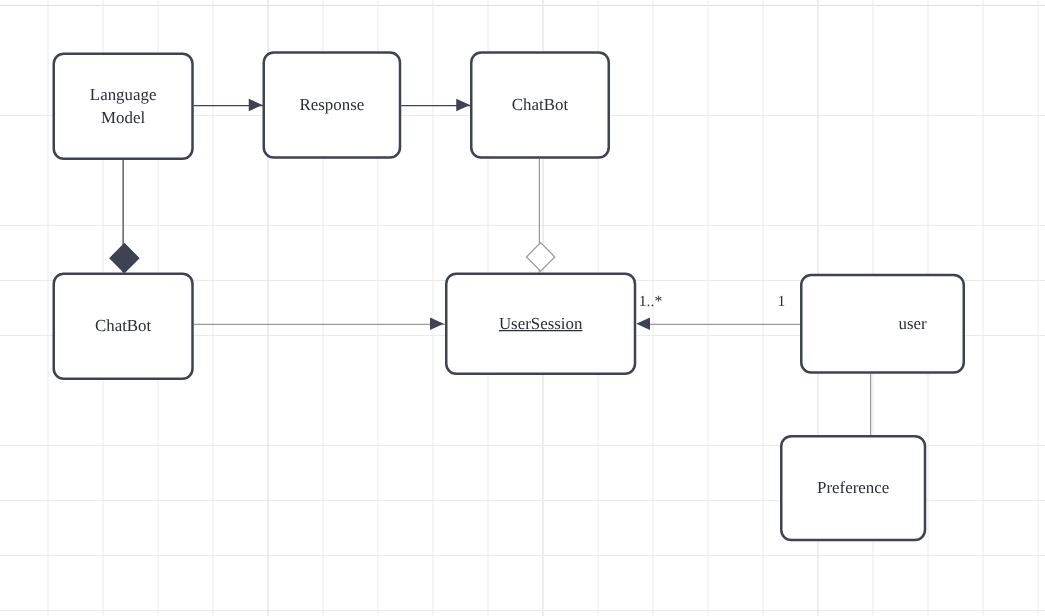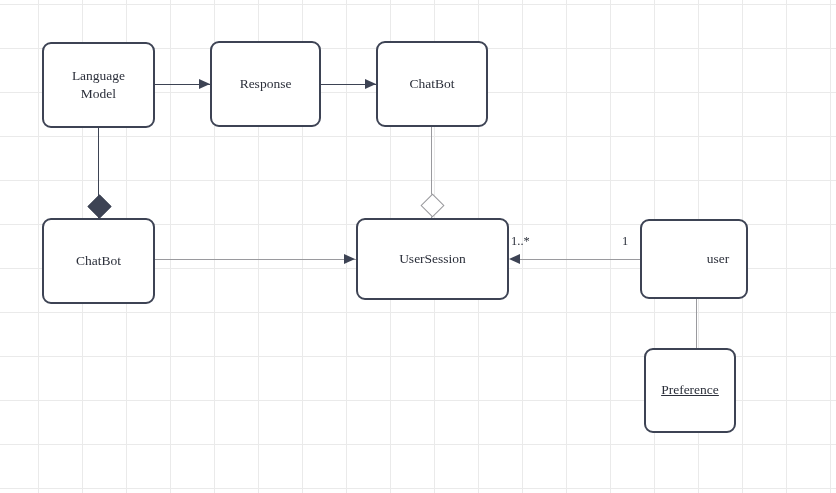--- a/index.html
+++ b/index.html
@@ -150,25 +150,25 @@
   </div>
 
   <div class="node" style="left:376px; top:41px; width:112px; height:86px;">
     <span>ChatBot</span>
   </div>
 
   <div class="node" style="left:42px; top:218px; width:113px; height:86px;">
     <span>ChatBot</span>
   </div>
 
-  <div class="node" style="left:356px; top:218px; width:153px; height:82px;">
+  <div class="node" style="left:356px; top:218px; width:153px; height:82px;text-decoration:underline;">
     <span>UserSession</span>
   </div>
 
-  <div class="node" style="left:640px; top:219px; width:108px; height:80px;padding-left:48px;">
+  <div class="node" style="left:640px; top:219px; width:132px; height:80px;padding-left:48px;">
     <span>user</span>
   </div>
 
-  <div class="node" style="left:644px; top:348px; width:92px; height:85px;text-decoration:underline;">
+  <div class="node" style="left:624px; top:348px; width:117px; height:85px;">
     <span>Preference</span>
   </div>
 
 </div>
 
 </body></html>

